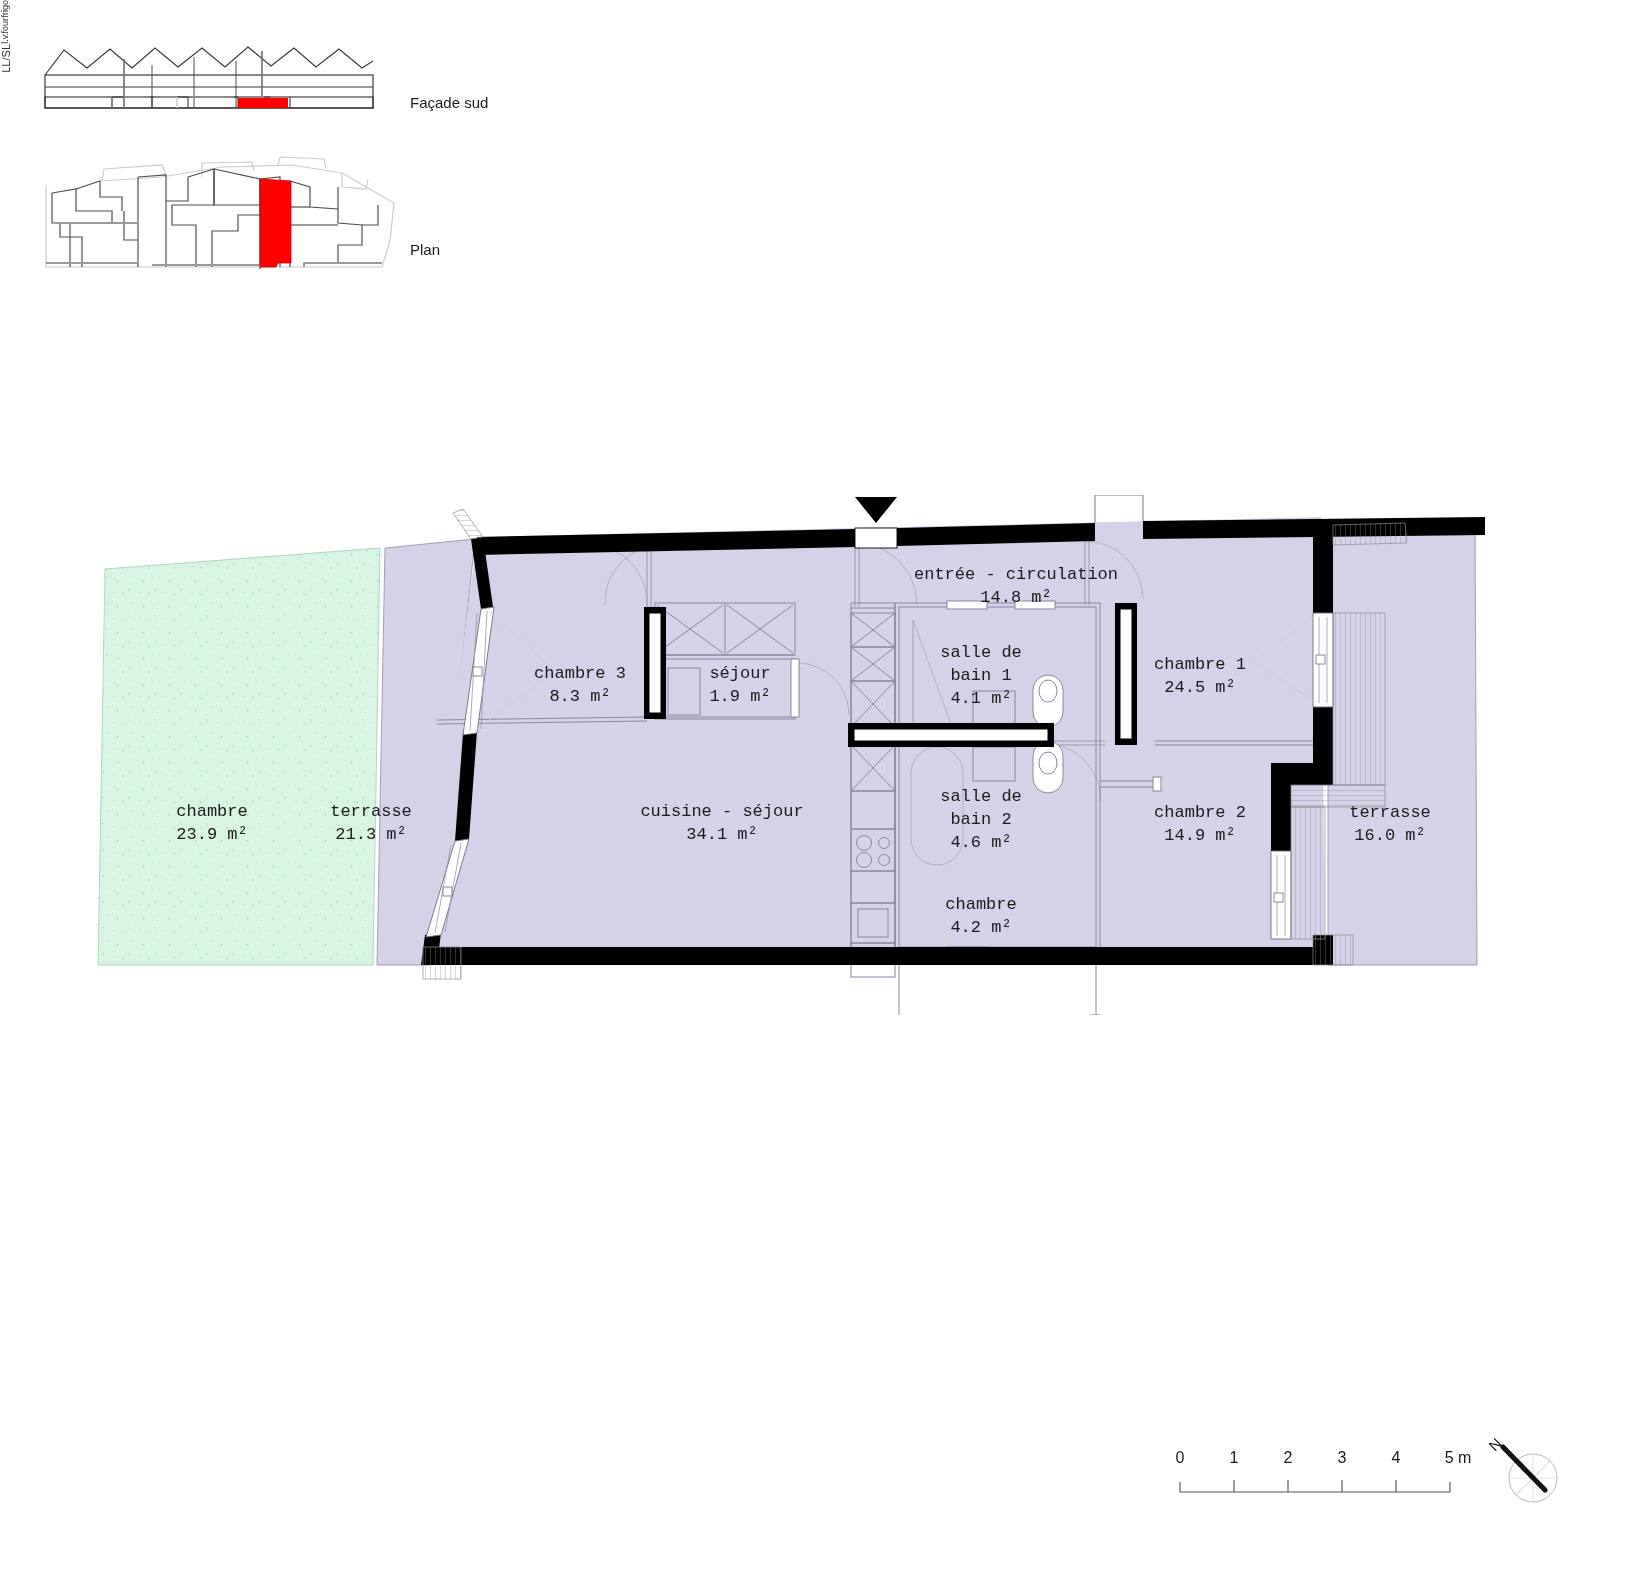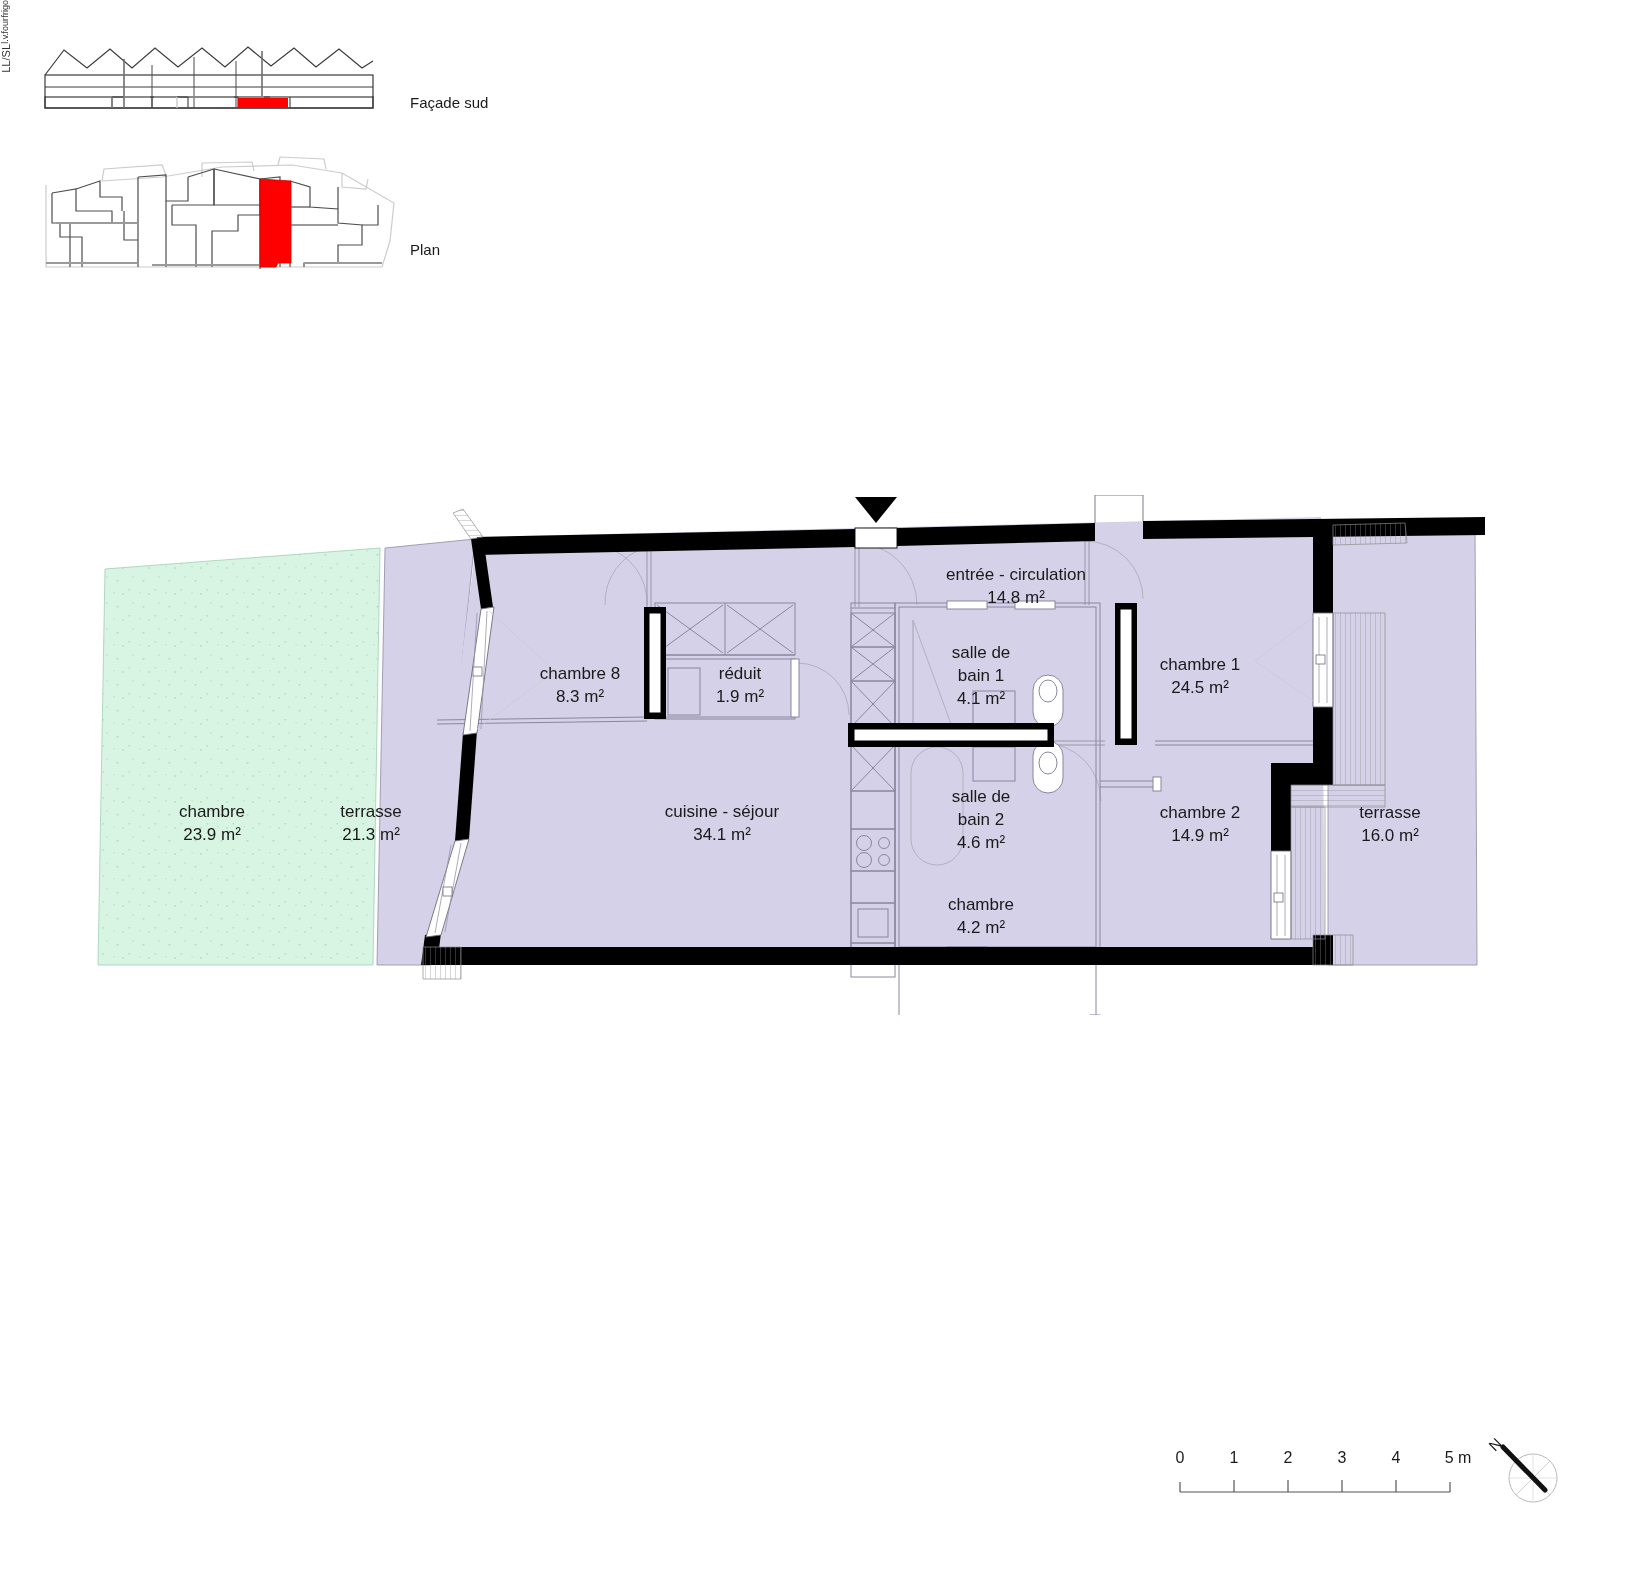--- a/index.html
+++ b/index.html
@@ -1,21 +1,21 @@
 <!DOCTYPE html>
 <html><head>
 <meta charset="utf-8">
 <style>
   html,body{margin:0;padding:0;background:#ffffff;}
   body{width:1625px;height:1576px;position:relative;overflow:hidden;
        font-family:"Liberation Sans",sans-serif;color:#1a1a1a;}
   .stage{position:absolute;left:0;top:0;width:1625px;height:1404px;}
   svg{display:block;}
   .lbl{position:absolute;font-size:17px;line-height:23px;color:#1a1a1a;white-space:nowrap;}
-  .lbl.c{text-align:center;transform:translateX(-50%);}
+  .lbl.c{text-align:center;transform:translateX(-50%);font-family:Liberation Mono, monospace;}
   .key{position:absolute;font-size:15px;color:#1a1a1a;white-space:nowrap;}
   .tiny{font-size:9px;color:#333;}
   .vert{writing-mode:vertical-rl;transform:rotate(180deg);}
   .sbnum{position:absolute;font-size:16px;transform:translateX(-50%);color:#1a1a1a;}
 </style>
 </head>
 <body>
 
 <div class="stage">
 
@@ -318,26 +318,26 @@
     <div>chambre</div>
     <div>23.9 m²</div>
   </div>
 
   <div class="lbl c" style="left:371px;top:800px;">
     <div>terrasse</div>
     <div>21.3 m²</div>
   </div>
 
   <div class="lbl c" style="left:580px;top:662px;">
-    <div>chambre 8</div>
+    <div>chambre 3</div>
     <div>8.3 m²</div>
   </div>
 
   <div class="lbl c" style="left:740px;top:662px;">
-    <div>réduit</div>
+    <div>séjour</div>
     <div>1.9 m²</div>
   </div>
 
   <div class="lbl c" style="left:722px;top:800px;">
     <div>cuisine - séjour</div>
     <div>34.1 m²</div>
   </div>
 
   <div class="lbl c" style="left:1016px;top:563px;">
     <div>entrée - circulation</div>

